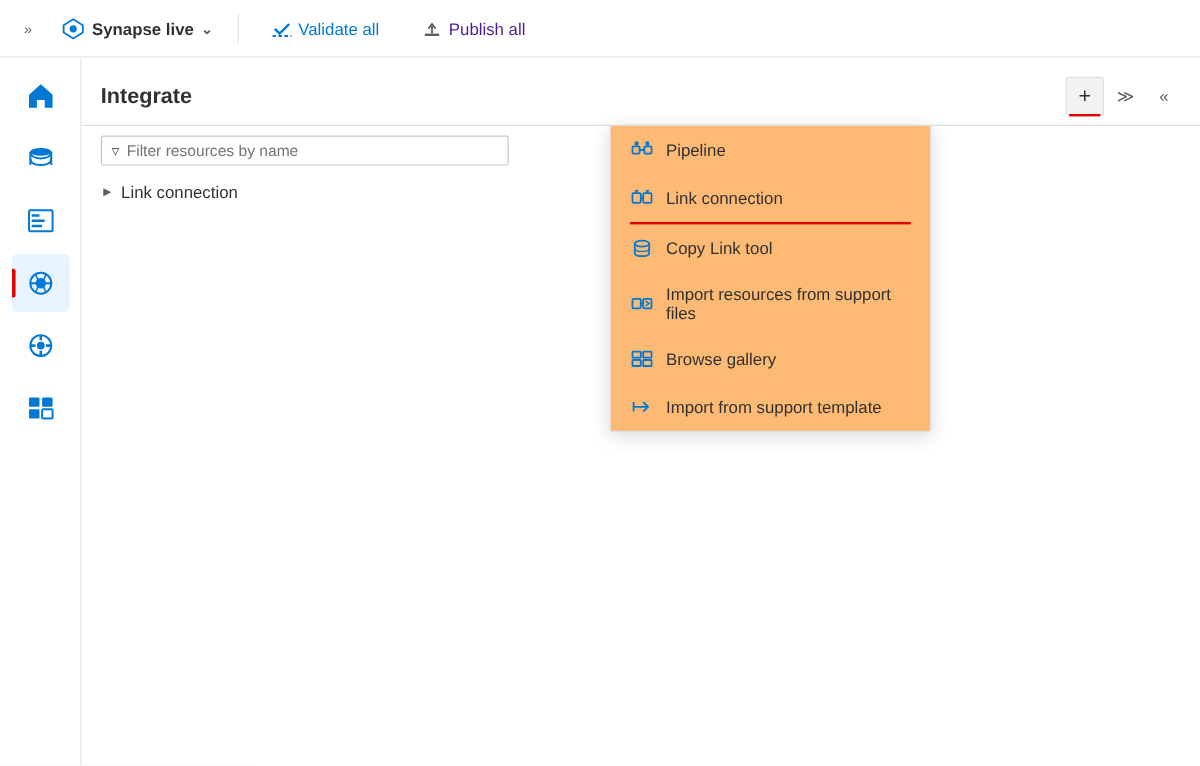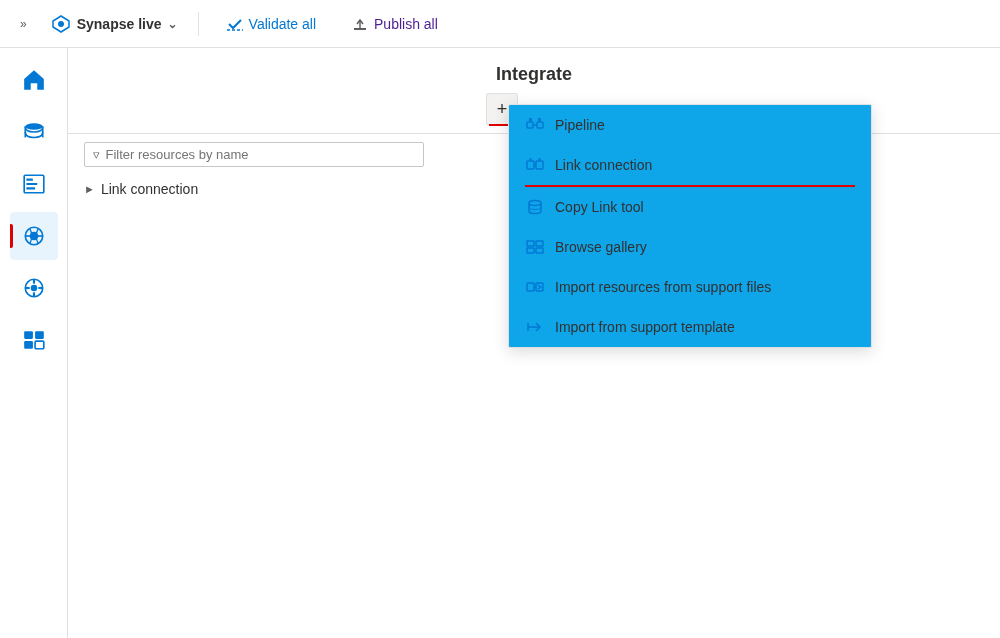--- a/index.html
+++ b/index.html
@@ -99,21 +99,20 @@
       position: relative;
     }
 
     
     .panel-header {
       display: flex;
       align-items: center;
       padding: 16px 16px 8px 16px;
       border-bottom: 1px solid #e0e0e0;
       gap: 8px;
-      flex-direction: column;
     }
     .panel-title {
       font-size: 18px;
       font-weight: 700;
       color: #323130;
       flex: 1;
     }
     .panel-header-actions {
       display: flex;
       align-items: center;
@@ -186,26 +185,26 @@
       cursor: pointer;
       gap: 6px;
     }
     .tree-chevron { color: #605e5c; font-size: 11px; }
 
     
     .dropdown-menu {
       position: absolute;
       top: 56px;
       left: 440px;
-      background: #0ea5e9;
+      background: #fdba74;
       border: 1px solid #e0e0e0;
       box-shadow: 0 4px 16px rgba(0,0,0,0.14);
       border-radius: 2px;
       z-index: 100;
-      width: 364px;
+      width: 268px;
     }
     .dropdown-item {
       display: flex;
       align-items: center;
       padding: 10px 16px;
       font-size: 14px;
       color: #323130;
       cursor: pointer;
       gap: 10px;
     }
@@ -389,44 +388,44 @@
             <path d="M3 5 L3 13 Q3 15.5 9 15.5 Q15 15.5 15 13 L15 5" fill="none" stroke="#0078d4" stroke-width="1.5"></path>
             <path d="M3 9 Q3 11.5 9 11.5 Q15 11.5 15 9" fill="none" stroke="#0078d4" stroke-width="1"></path>
           </svg>
         </div>
         <span>Copy Link tool</span>
       </div>
 
       <div class="dropdown-item">
         <div class="dropdown-item-icon">
           <svg width="18" height="18" viewBox="0 0 18 18">
+            <rect x="1" y="5" width="7" height="8" rx="1" fill="none" stroke="#0078d4" stroke-width="1.5"></rect>
+            <rect x="10" y="5" width="7" height="8" rx="1" fill="none" stroke="#0078d4" stroke-width="1.5"></rect>
+            <line x1="8" y1="9" x2="10" y2="9" stroke="#0078d4" stroke-width="1.5"></line>
+            <polyline points="12,7 15,9 12,11" fill="none" stroke="#0078d4" stroke-width="1.2"></polyline>
+          </svg>
+        </div>
+        <span>Import resources from support files</span>
+      </div>
+
+      <div class="dropdown-item">
+        <div class="dropdown-item-icon">
+          <svg width="18" height="18" viewBox="0 0 18 18">
             <rect x="1" y="3" width="7" height="5" rx="0.5" fill="none" stroke="#0078d4" stroke-width="1.5"></rect>
             <rect x="10" y="3" width="7" height="5" rx="0.5" fill="none" stroke="#0078d4" stroke-width="1.5"></rect>
             <rect x="1" y="10" width="7" height="5" rx="0.5" fill="none" stroke="#0078d4" stroke-width="1.5"></rect>
             <rect x="10" y="10" width="7" height="5" rx="0.5" fill="none" stroke="#0078d4" stroke-width="1.5"></rect>
           </svg>
         </div>
         <span>Browse gallery</span>
       </div>
 
       <div class="dropdown-item">
         <div class="dropdown-item-icon">
           <svg width="18" height="18" viewBox="0 0 18 18">
-            <rect x="1" y="5" width="7" height="8" rx="1" fill="none" stroke="#0078d4" stroke-width="1.5"></rect>
-            <rect x="10" y="5" width="7" height="8" rx="1" fill="none" stroke="#0078d4" stroke-width="1.5"></rect>
-            <line x1="8" y1="9" x2="10" y2="9" stroke="#0078d4" stroke-width="1.5"></line>
-            <polyline points="12,7 15,9 12,11" fill="none" stroke="#0078d4" stroke-width="1.2"></polyline>
-          </svg>
-        </div>
-        <span>Import resources from support files</span>
-      </div>
-
-      <div class="dropdown-item">
-        <div class="dropdown-item-icon">
-          <svg width="18" height="18" viewBox="0 0 18 18">
             <line x1="2" y1="9" x2="14" y2="9" stroke="#0078d4" stroke-width="1.5"></line>
             <polyline points="10,5 14,9 10,13" fill="none" stroke="#0078d4" stroke-width="1.5"></polyline>
             <line x1="2" y1="5" x2="2" y2="13" stroke="#0078d4" stroke-width="1.5"></line>
           </svg>
         </div>
         <span>Import from support template</span>
       </div>
 
     </div>
 

